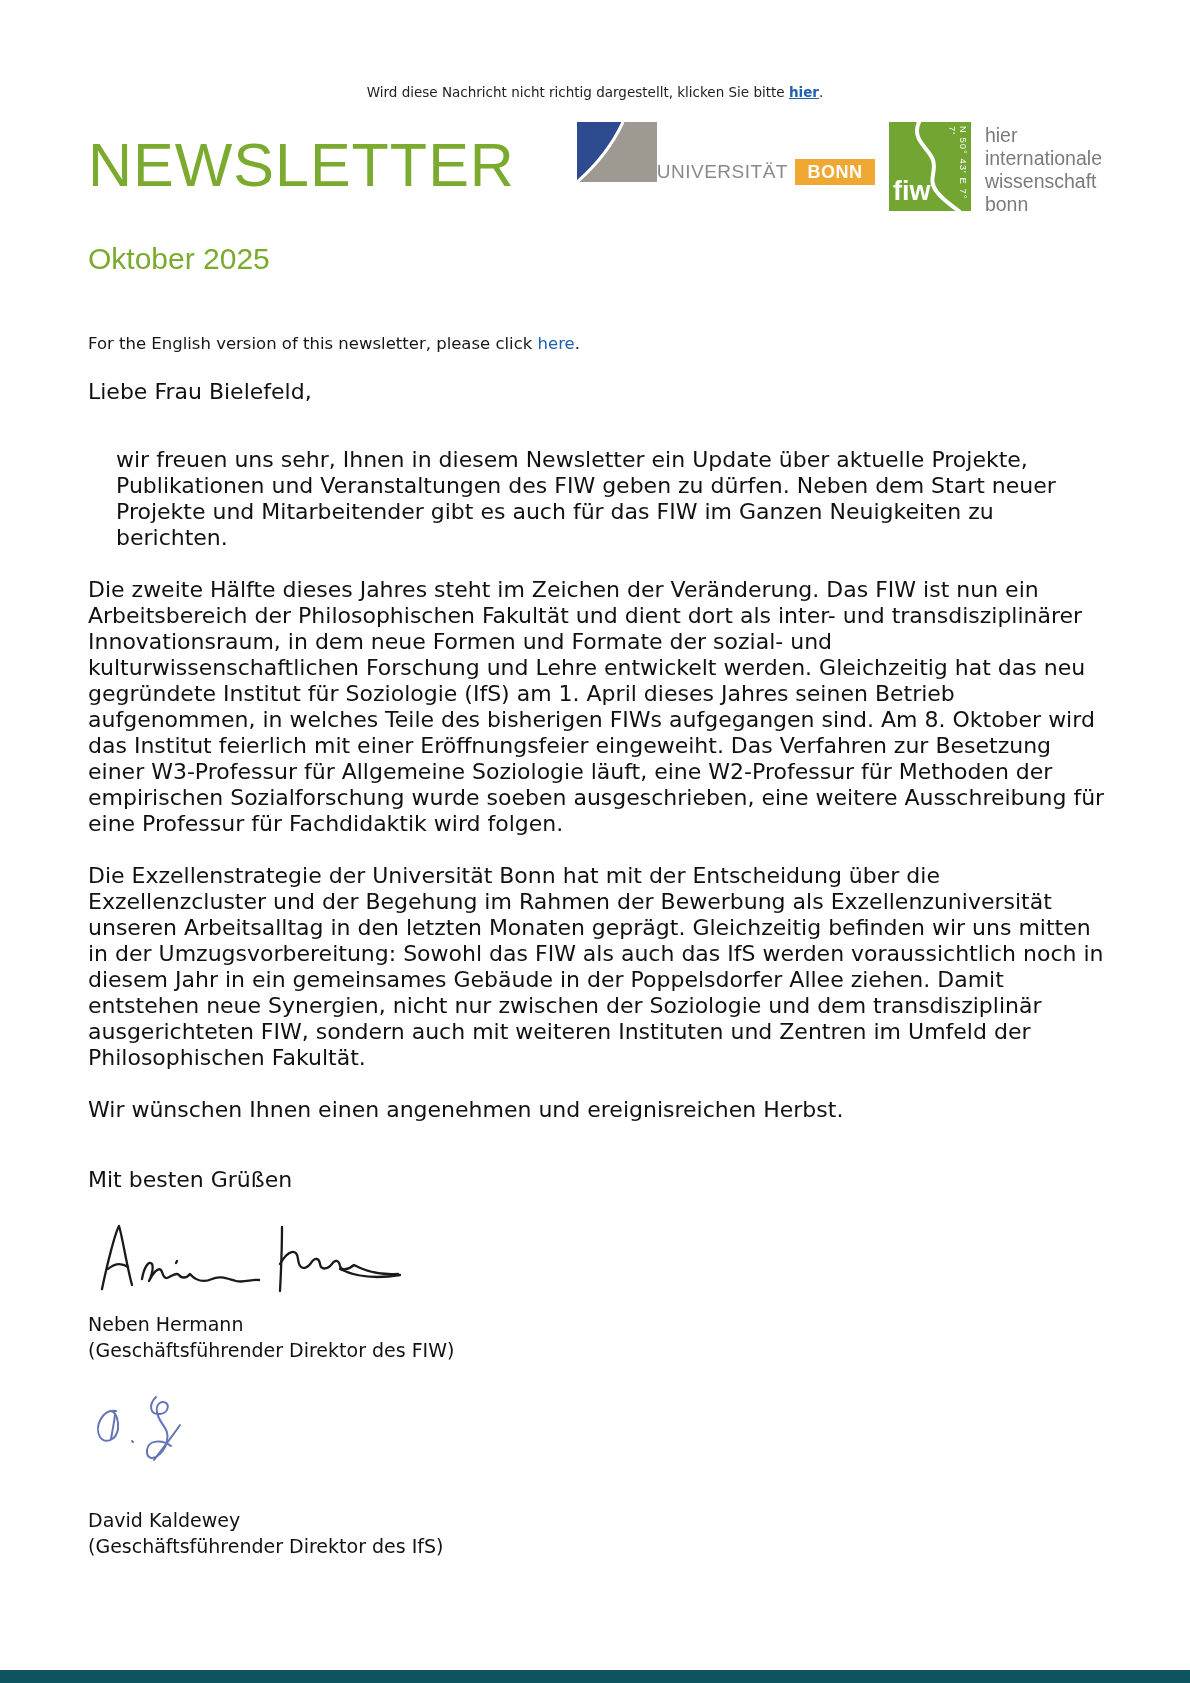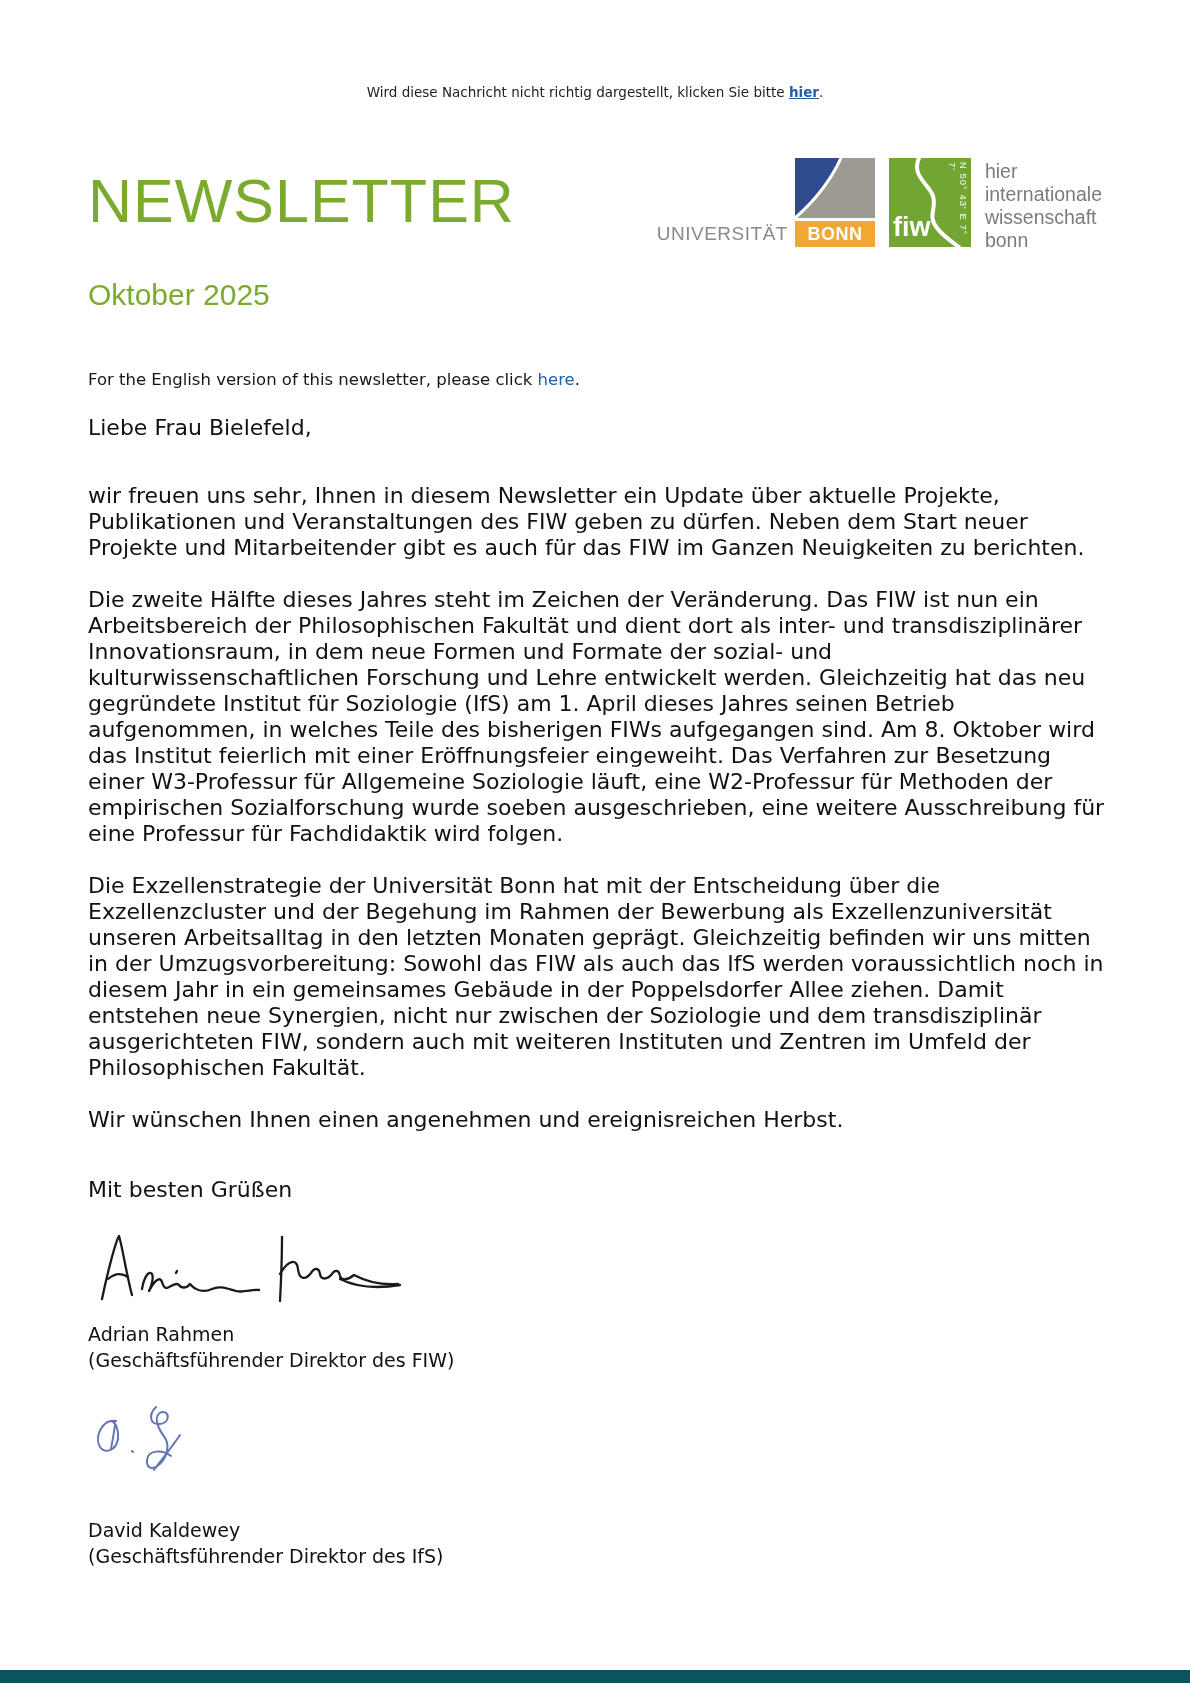--- a/index.html
+++ b/index.html
@@ -1,24 +1,24 @@
 <!DOCTYPE html>
 <html lang="de" style="--accent_green: #7aaa2e; --link_blue: #1f5fae; --logo_orange: #f0a832; --logo_blue: #2e4b8f; --logo_gray: #9e9a92; --fiw_green: #72a532; --footer_teal: #0d5460; --ink_blue: #6474b8;"><head>
 <meta charset="utf-8">
 <style>
   html,body{margin:0;padding:0;background:#ffffff;}
   .page{position:relative;width:1190px;height:1683px;margin:0 auto;background:#fff;overflow:hidden;
         font-family:"DejaVu Sans","Liberation Sans",sans-serif;color:#161616;}
   .preheader{padding-top:84px;text-align:center;font-size:13.5px;color:#222;}
   .preheader a{color:var(--link_blue,#1f5fae);font-weight:bold;text-decoration:underline;cursor:pointer;}
-  .header-row{display:flex;justify-content:space-between;align-items:flex-start;padding:0 88px;margin-top:56px;}
+  .header-row{display:flex;justify-content:space-between;align-items:flex-start;padding:0 88px;margin-top:20px;}
   h1.title{margin:10px 0 0 0;font-size:61px;font-weight:400;letter-spacing:1px;color:var(--accent_green,#7aaa2e);
            font-family:"Liberation Sans","DejaVu Sans",sans-serif;}
   .logos{display:flex;align-items:flex-start;gap:14px;margin-top:2px;}
-  .uni-logo{display:flex;flex-direction:column;align-items:flex-end;}
+  .uni-logo{display:flex;flex-direction:row;align-items:flex-end;}
   .uni-square{width:80px;height:60px;margin-bottom:3px;}
   .uni-bottom{display:flex;align-items:center;gap:7px;}
   .uni-word{color:#8a8a8a;font-size:19px;letter-spacing:0.5px;font-family:"Liberation Sans",sans-serif;}
   .bonn-box{display:flex;align-items:center;justify-content:center;width:80px;height:26px;
             background:var(--logo_orange,#f0a832);color:#fff;font-weight:bold;font-size:18px;
             letter-spacing:0.5px;font-family:"Liberation Sans",sans-serif;}
   .fiw-square{position:relative;width:82px;height:89px;background:var(--fiw_green,#72a532);}
   .fiw-abbr{position:absolute;left:4px;bottom:4px;color:#fff;font-weight:bold;font-size:27px;
             font-family:"Liberation Sans",sans-serif;}
   .fiw-coords{position:absolute;top:4px;right:2px;color:#fff;font-size:9.5px;
@@ -26,21 +26,21 @@
   .fiw-caption{display:flex;flex-direction:column;color:#7b7b7b;font-size:19.5px;line-height:23px;
                margin-top:2px;font-family:"Liberation Sans",sans-serif;}
   .issue{padding:0 88px;margin-top:26px;font-size:30px;color:var(--accent_green,#7aaa2e);
          font-family:"Liberation Sans","DejaVu Sans",sans-serif;}
   .content{padding:0 88px;width:1020px;box-sizing:content-box;}
   .english{margin:58px 0 0 0;font-size:16.5px;}
   .english a{color:var(--link_blue,#1f5fae);font-weight:normal;cursor:pointer;}
   p.body{margin:26px 0 0 0;font-size:22px;line-height:26px;color:#111;
          font-family:"DejaVu Sans",sans-serif;}
   p.salutation{margin-top:26px;}
-  p.first{margin-top:42px;}
+  p.first{margin-top:42px;margin-left:28px;}
   p.closing{margin-top:44px;}
   .sig{display:block;}
   .sig-black{margin:24px 0 0 4px;}
   .sig-blue{margin:30px 0 0 2px;}
   .signer{margin-top:14px;font-size:19px;line-height:26px;color:#111;}
   .footer-bar{position:absolute;left:0;bottom:0;width:100%;height:13px;background:var(--footer_teal,#0d5460);}
 </style>
 </head>
 <body>
 
@@ -103,21 +103,21 @@
       <path d="M10,72 C15,48 23,16 27,9 C30,18 35,50 40,68"></path>
       <path d="M16,52 C23,46 30,46 36,50"></path>
       <path d="M50,62 C52,50 57,43 60,47 C62,51 59,60 57,64 C61,56 66,50 69,53 C71,56 71,62 75,61 C80,59 84,55 87,58 C89,61 94,62 98,57 C103,63 111,66 120,62 C128,58 136,62 144,64 C152,66 160,62 167,63"></path>
       <path d="M84,46 L85,44"></path>
       <path d="M190,10 C190,30 189,55 188,74"></path>
       <path d="M188,47 C196,33 205,31 206,42 C207,52 213,54 219,46 C223,40 227,41 228,47 C229,53 235,53 240,47 C243,42 247,43 248,49 C249,54 256,53 262,48 C275,55 292,58 306,57"></path>
       <path d="M248,52 C268,62 290,61 308,58"></path>
     </svg>
 
     <div class="signer">
-      <div>Adrian Rahmen</div>
+      <div>Neben Hermann</div>
       <div>(Geschäftsführender Direktor des FIW)</div>
     </div>
 
     <svg class="sig sig-blue" viewBox="0 0 130 100" width="130" height="100" fill="none" stroke="#6474b8" stroke-width="2" stroke-linecap="round" stroke-linejoin="round">
       <path d="M26,18 C12,16 4,34 10,44 C15,51 26,48 28,36 C29,28 26,20 22,18"></path>
       <path d="M25,22 C24,30 22,40 21,46"></path>
       <path d="M42,48 L43,49"></path>
       <path d="M66,4 C58,12 60,22 70,21 C80,20 80,8 72,9 C68,10 66,14 67,19 C69,32 80,34 77,48 C74,64 56,72 57,57 C58,47 72,46 81,53"></path>
       <path d="M90,32 C82,44 72,56 64,67"></path>
     </svg>

